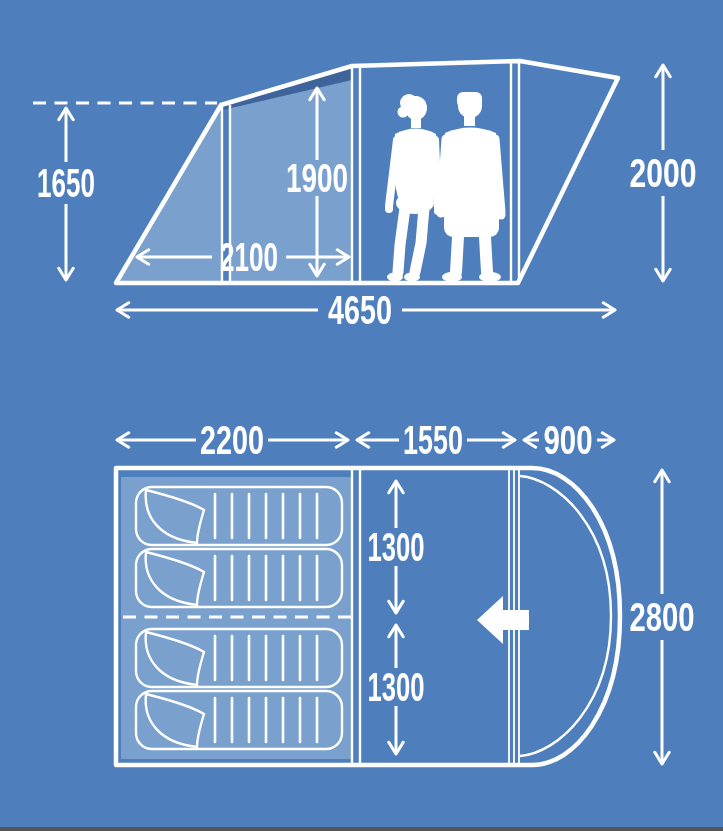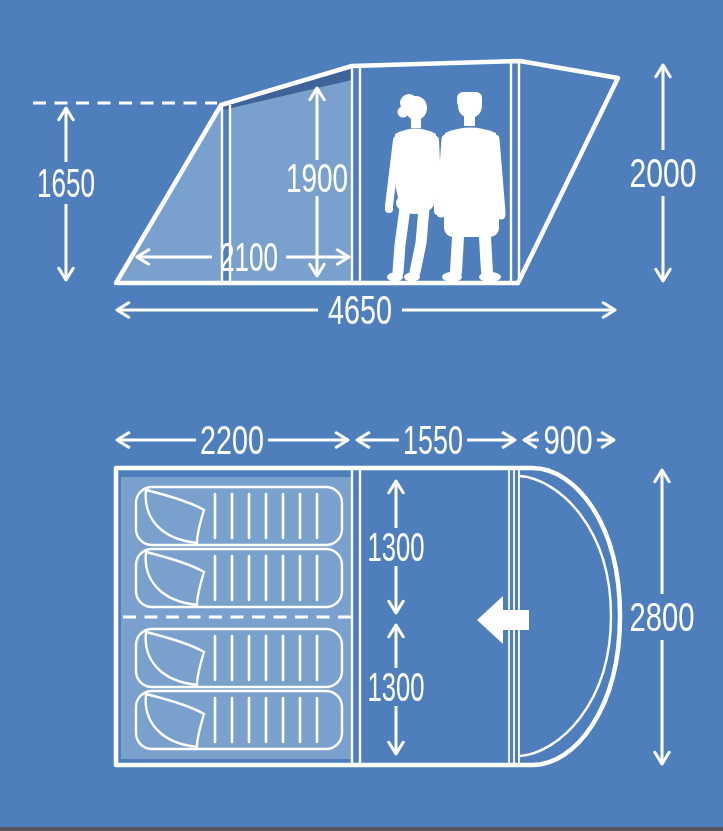--- a/index.html
+++ b/index.html
@@ -8,21 +8,21 @@
     --shadow:#3f649b;
     --line:#ffffff;
     --footer_strip:#54555c;
   }
   html,body{margin:0;padding:0;}
   body{
     width:723px;height:831px;overflow:hidden;
     background:var(--background);
     font-family:"Liberation Sans", sans-serif;
   }
-  .stage{position:relative;width:723px;height:831px;}
+  .stage{position:relative;width:723px;height:831px;font-weight:bold;}
   svg{display:block;}
   .outline{fill:none;stroke:var(--line);stroke-width:4.5;stroke-linejoin:round;stroke-linecap:round;}
   .thin{fill:none;stroke:var(--line);stroke-width:2.4;}
   .thinner{fill:none;stroke:var(--line);stroke-width:1.8;}
   .rib{stroke:var(--line);stroke-width:2.6;stroke-linecap:round;fill:none;}
   .shaft{stroke:var(--line);stroke-width:3;fill:none;stroke-linecap:butt;}
   .dashed{stroke:var(--line);stroke-width:3.2;stroke-dasharray:13 8.5;fill:none;}
   .dim{font-family:"Liberation Sans", sans-serif;font-size:40px;fill:var(--line);text-anchor:middle;}
   .fillw{fill:var(--line);stroke:none;}
   .limb{stroke:var(--line);fill:none;stroke-linecap:round;stroke-linejoin:round;}

